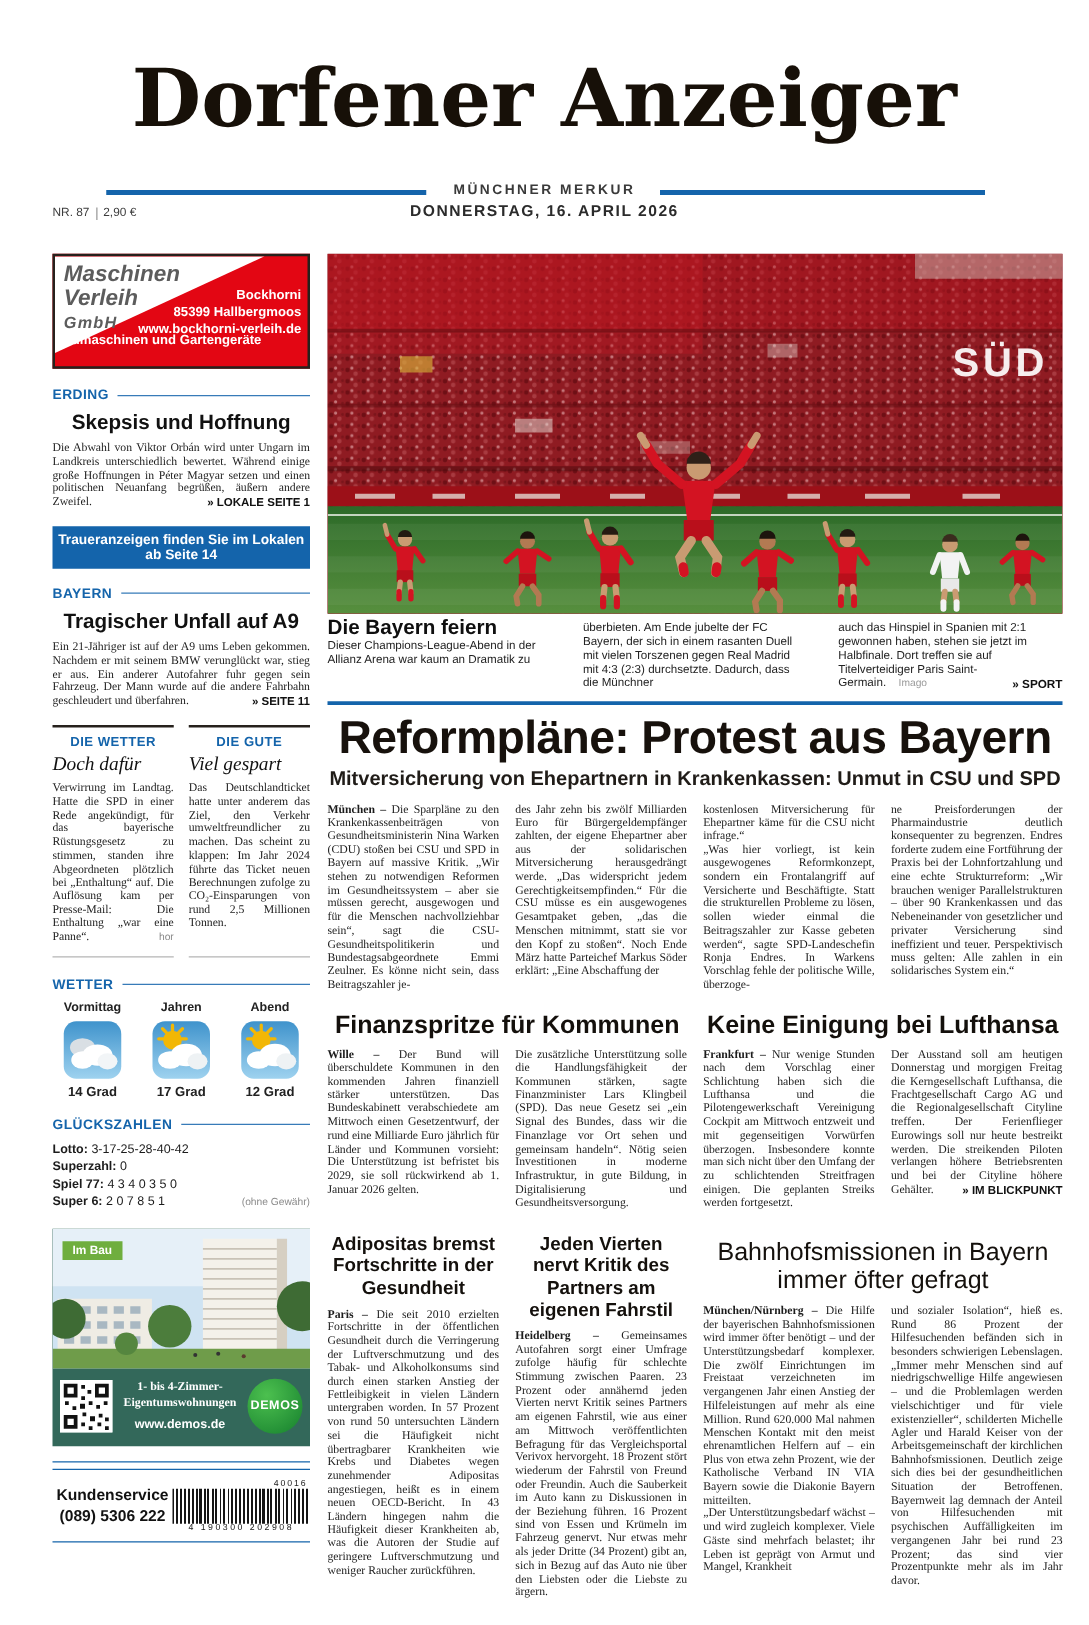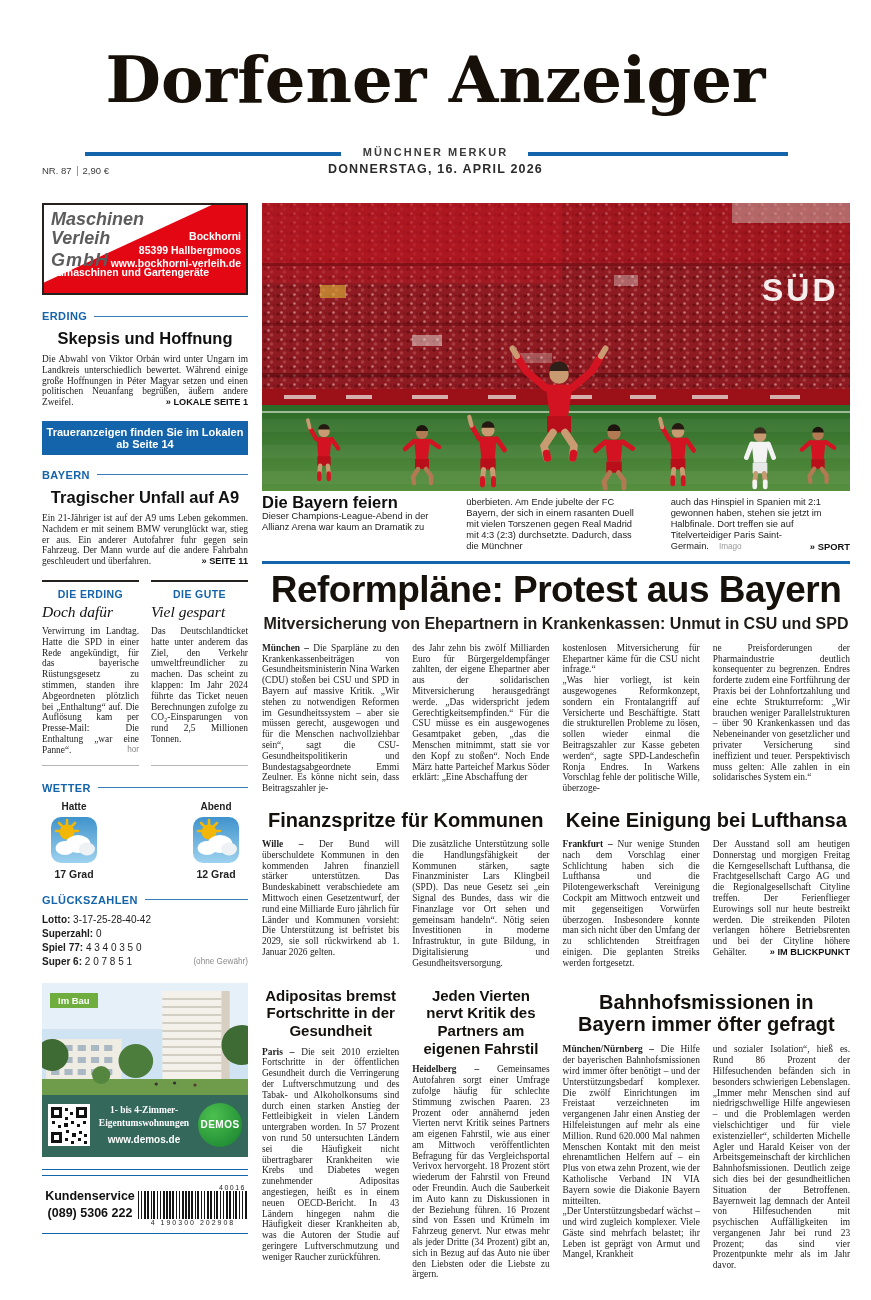--- a/index.html
+++ b/index.html
@@ -18,21 +18,21 @@
   .mm-date{position:absolute;top:162px;left:0;width:100%;text-align:center;
     font-size:12.5px;font-weight:700;letter-spacing:1.2px;color:#2b2b2b}
   .issue{position:absolute;top:165px;left:42px;font-size:9.5px;color:#3c3c3c;display:flex;align-items:center;gap:5px}
   .issue .vbar{display:inline-block;width:1px;height:10px;background:#999}
 
   
   .sidebar{position:absolute;left:42px;top:203px;width:206px}
   .ad1{position:relative;height:92px;background:#e30613;border:2px solid #26211c;margin-bottom:15px;overflow:hidden}
   .ad1-tri{position:absolute;inset:0;background:#fff;-webkit-clip-path:polygon(0 0,83% 0,0 88%);clip-path:polygon(0 0,83% 0,0 88%)}
   .ad1-name{position:absolute;top:5px;left:7px;font-style:italic;font-weight:700;color:#5c5c5c;font-size:18px;line-height:1.08}
-  .ad1-gmbh{font-size:18px;margin-top:2px;letter-spacing:1px}
+  .ad1-gmbh{font-size:13px;margin-top:2px;letter-spacing:1px}
   .ad1-right{position:absolute;right:5px;top:25px;text-align:right;color:#fff;font-weight:700;font-size:10.5px;line-height:1.3}
   .ad1-bottom{position:absolute;bottom:15px;left:0;width:100%;text-align:left;color:#fff;font-weight:700;font-size:10.5px}
 
   .kicker{display:flex;align-items:center;font-size:11px;font-weight:700;color:#1464ab;letter-spacing:.4px;margin-bottom:7px}
   .kicker .kline{flex:1;height:1px;background:#1464ab;margin-left:7px;opacity:.85}
   .shead{font-size:16.5px;font-weight:700;text-align:center;margin-bottom:6px;color:#111}
   .serif{font-family:"Liberation Serif",serif;font-size:9.4px;line-height:10.8px;text-align:justify;color:#1c1c1c;
     white-space:pre-line;hyphens:auto;overflow-wrap:anywhere}
   .dl{font-weight:700}
   .ref{font-weight:700;font-family:"Liberation Sans",sans-serif;float:right;font-size:9.2px;color:#111}
@@ -95,21 +95,21 @@
   .lead-sh{font-size:16px;font-weight:700;text-align:center;margin:5px 0 10px;color:#201c18}
   .cols{display:flex;gap:13px}
   .col{flex:1;min-width:0}
   .midrow{display:flex;gap:13px;margin-top:16px}
   .mid{width:287.5px}
   .mid-h{font-size:20px;font-weight:700;text-align:center;margin-bottom:8px;color:#14100c;line-height:1.05}
   .botrow{display:flex;gap:13px;margin-top:18px}
   .bcol{width:137.3px;flex:none}
   .bwide{width:287.5px;flex:none}
   .small-h{font-size:15px;font-weight:700;text-align:center;line-height:1.18;margin-bottom:7px;color:#14100c}
-  .wide-h{font-size:20px;font-weight:700;text-align:center;line-height:1.12;margin:4px 0 9px;color:#14100c}
+  .wide-h{font-size:20px;font-weight:400;text-align:center;line-height:1.12;margin:4px 0 9px;color:#14100c}
 </style>
 </head>
 <body>
 
 <div class="page">
 
   <div class="masthead-title">Dorfener Anzeiger</div>
   <div class="rule rule-l"></div>
   <div class="rule rule-r"></div>
   <div class="mm-sub">MÜNCHNER MERKUR</div>
@@ -152,39 +152,51 @@
       <div class="kicker">
         <span>BAYERN</span>
           <span class="kline"></span>
       </div>
       <div class="shead">Tragischer Unfall auf A9</div>
       <p class="serif"><span>Ein 21-Jähriger ist auf der A9 ums Leben gekommen. Nachdem er mit seinem BMW verunglückt war, stieg er aus. Ein anderer Autofahrer fuhr gegen sein Fahrzeug. Der Mann wurde auf die andere Fahrbahn geschleudert und überfahren.</span><span class="ref">» SEITE 11</span></p>
     </div>
 
     <div class="duo">
       <div class="dcol">
-        <div class="dkick">DIE ERDING</div>
+        <div class="dkick">DIE WETTER</div>
         <div class="dhead">Doch dafür</div>
         <p class="serif"><span>Verwirrung im Landtag. Hatte die SPD in einer Rede angekündigt, für das bayerische Rüstungsgesetz zu stimmen, standen ihre Abgeordneten plötzlich bei „Enthaltung“ auf. Die Auflösung kam per Presse-Mail: Die Enthaltung „war eine Panne“.</span><span class="sig">hor</span></p>
       </div>
       <div class="dcol">
         <div class="dkick">DIE GUTE</div>
         <div class="dhead">Viel gespart</div>
         <p class="serif"><span>Das Deutschlandticket hatte unter anderem das Ziel, den Verkehr umweltfreundlicher zu machen. Das scheint zu klappen: Im Jahr 2024 führte das Ticket neuen Berechnungen zufolge zu CO₂-Einsparungen von rund 2,5 Millionen Tonnen.</span></p>
       </div>
     </div>
 
     <div class="sec">
       <div class="kicker">
         <span>WETTER</span>
           <span class="kline"></span>
       </div>
       <div class="wx">
         <div class="wxi">
-          <div class="wxlabel">Hatte</div>
+          <div class="wxlabel">Vormittag</div>
+          <div class="wxicon">
+            <svg viewBox="0 0 46 46" width="46" height="46">
+              <ellipse cx="15" cy="21" rx="10" ry="7.5" fill="#d9dfe4"></ellipse>
+              <ellipse cx="27" cy="27" rx="12" ry="8.5" fill="#fff"></ellipse>
+              <ellipse cx="15" cy="31" rx="9" ry="7" fill="#fff"></ellipse>
+              <ellipse cx="35" cy="32" rx="8" ry="6.5" fill="#f2f5f7"></ellipse>
+            </svg>
+          </div>
+          <div class="wxtemp">14 Grad</div>
+        </div>
+        <div class="wxi">
+          <div class="wxlabel">Jahren</div>
           <div class="wxicon">
             <svg viewBox="0 0 46 46" width="46" height="46">
               <g stroke="#f2b705" stroke-width="2.6" stroke-linecap="round">
                 <line x1="16" y1="3" x2="16" y2="8"></line>
                   <line x1="5" y1="14" x2="10" y2="14"></line>
                 <line x1="8" y1="6" x2="11.5" y2="9.5"></line>
                   <line x1="24" y1="6" x2="20.5" y2="9.5"></line>
                 <line x1="27" y1="14" x2="22" y2="14"></line>
               </g>
               <circle cx="16" cy="15" r="7.5" fill="#f2b705"></circle>

